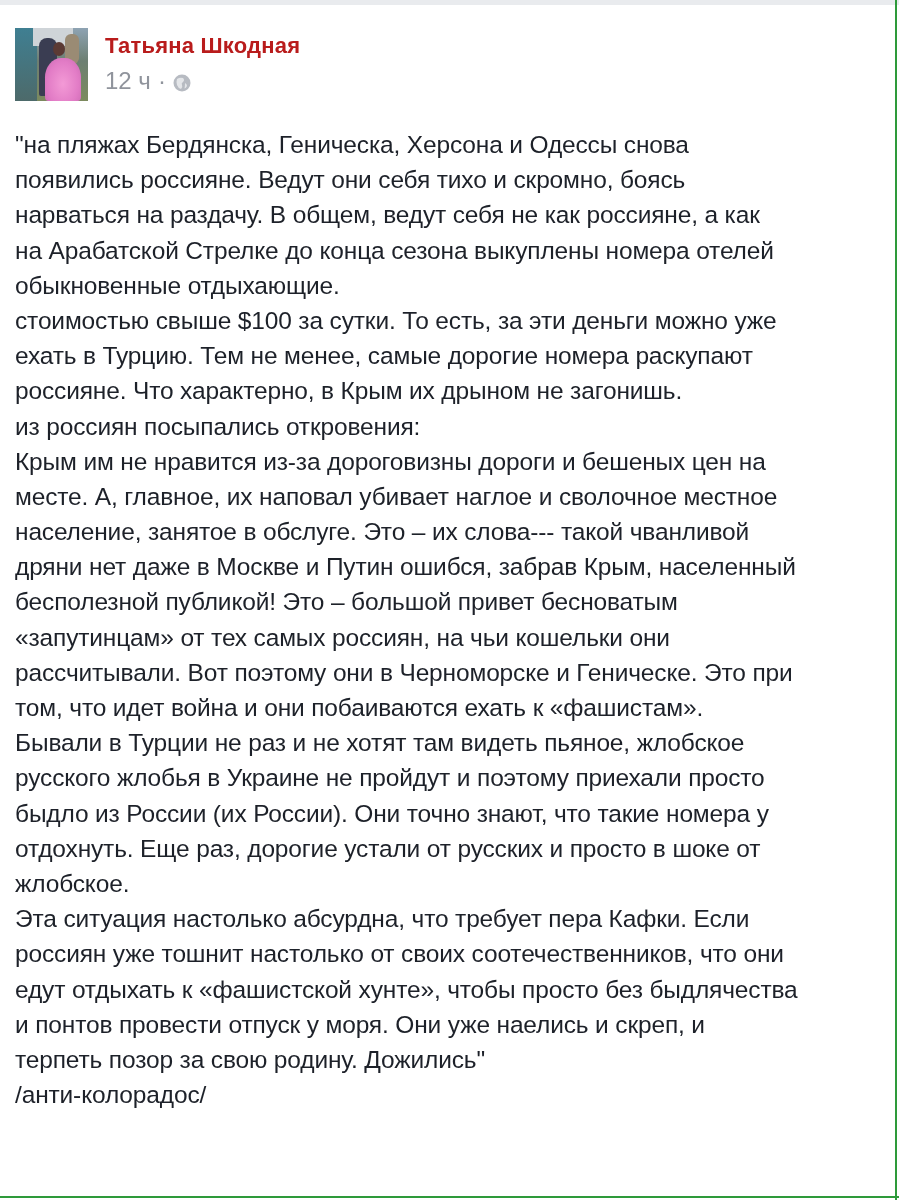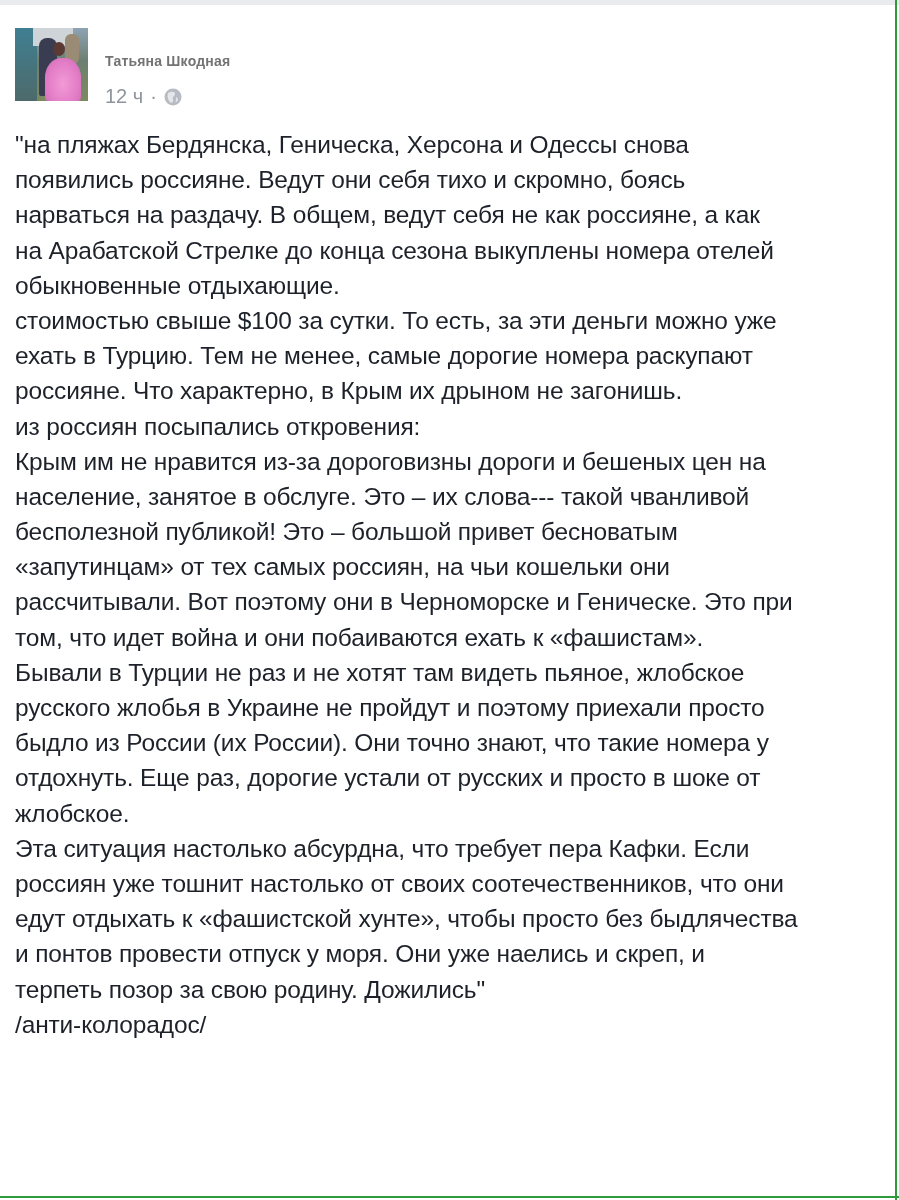--- a/index.html
+++ b/index.html
@@ -76,32 +76,32 @@
     .avatar .person-right {
       position: absolute; left: 50px; top: 6px; width: 14px; height: 30px;
       background: #9a8b74; border-radius: 6px;
     }
     .meta {
       margin-left: 17px;
       display: flex;
       flex-direction: column;
     }
     .author-name {
-      font-size: 14px;
+      font-size: 22px;
       font-weight: bold;
-      color: #737373;
+      color: #b91c1c;
       line-height: 26px;
-      margin-top: 20px;
+      margin-top: 5px;
       letter-spacing: 0.2px;
     }
     .timestamp-row {
       display: flex;
       align-items: center;
       margin-top: 10px;
-      font-size: 20px;
+      font-size: 24px;
       color: #90949c;
       line-height: 24px;
     }
     .dot-sep {
       margin: 0 7px;
     }
     .globe-icon {
       width: 18px; height: 18px;
       display: inline-block;
     }
@@ -156,21 +156,23 @@
       <span class="post-line">"на пляжах Бердянска, Геническа, Херсона и Одессы снова</span>
       <span class="post-line">появились россияне. Ведут они себя тихо и скромно, боясь</span>
       <span class="post-line">нарваться на раздачу. В общем, ведут себя не как россияне, а как</span>
       <span class="post-line">на Арабатской Стрелке до конца сезона выкуплены номера отелей</span>
       <span class="post-line">обыкновенные отдыхающие.</span>
       <span class="post-line">стоимостью свыше $100 за сутки. То есть, за эти деньги можно уже</span>
       <span class="post-line">ехать в Турцию. Тем не менее, самые дорогие номера раскупают</span>
       <span class="post-line">россияне. Что характерно, в Крым их дрыном не загонишь.</span>
       <span class="post-line">из россиян посыпались откровения:</span>
       <span class="post-line">Крым им не нравится из-за дороговизны дороги и бешеных цен на</span>
+      <span class="post-line">месте. А, главное, их наповал убивает наглое и сволочное местное</span>
       <span class="post-line">население, занятое в обслуге. Это – их слова--- такой чванливой</span>
+      <span class="post-line">дряни нет даже в Москве и Путин ошибся, забрав Крым, населенный</span>
       <span class="post-line">бесполезной публикой! Это – большой привет бесноватым</span>
       <span class="post-line">«запутинцам» от тех самых россиян, на чьи кошельки они</span>
       <span class="post-line">рассчитывали. Вот поэтому они в Черноморске и Геническе. Это при</span>
       <span class="post-line">том, что идет война и они побаиваются ехать к «фашистам».</span>
       <span class="post-line">Бывали в Турции не раз и не хотят там видеть пьяное, жлобское</span>
       <span class="post-line">русского жлобья в Украине не пройдут и поэтому приехали просто</span>
       <span class="post-line">быдло из России (их России). Они точно знают, что такие номера у</span>
       <span class="post-line">отдохнуть. Еще раз, дорогие устали от русских и просто в шоке от</span>
       <span class="post-line">жлобское.</span>
       <span class="post-line">Эта ситуация настолько абсурдна, что требует пера Кафки. Если</span>

